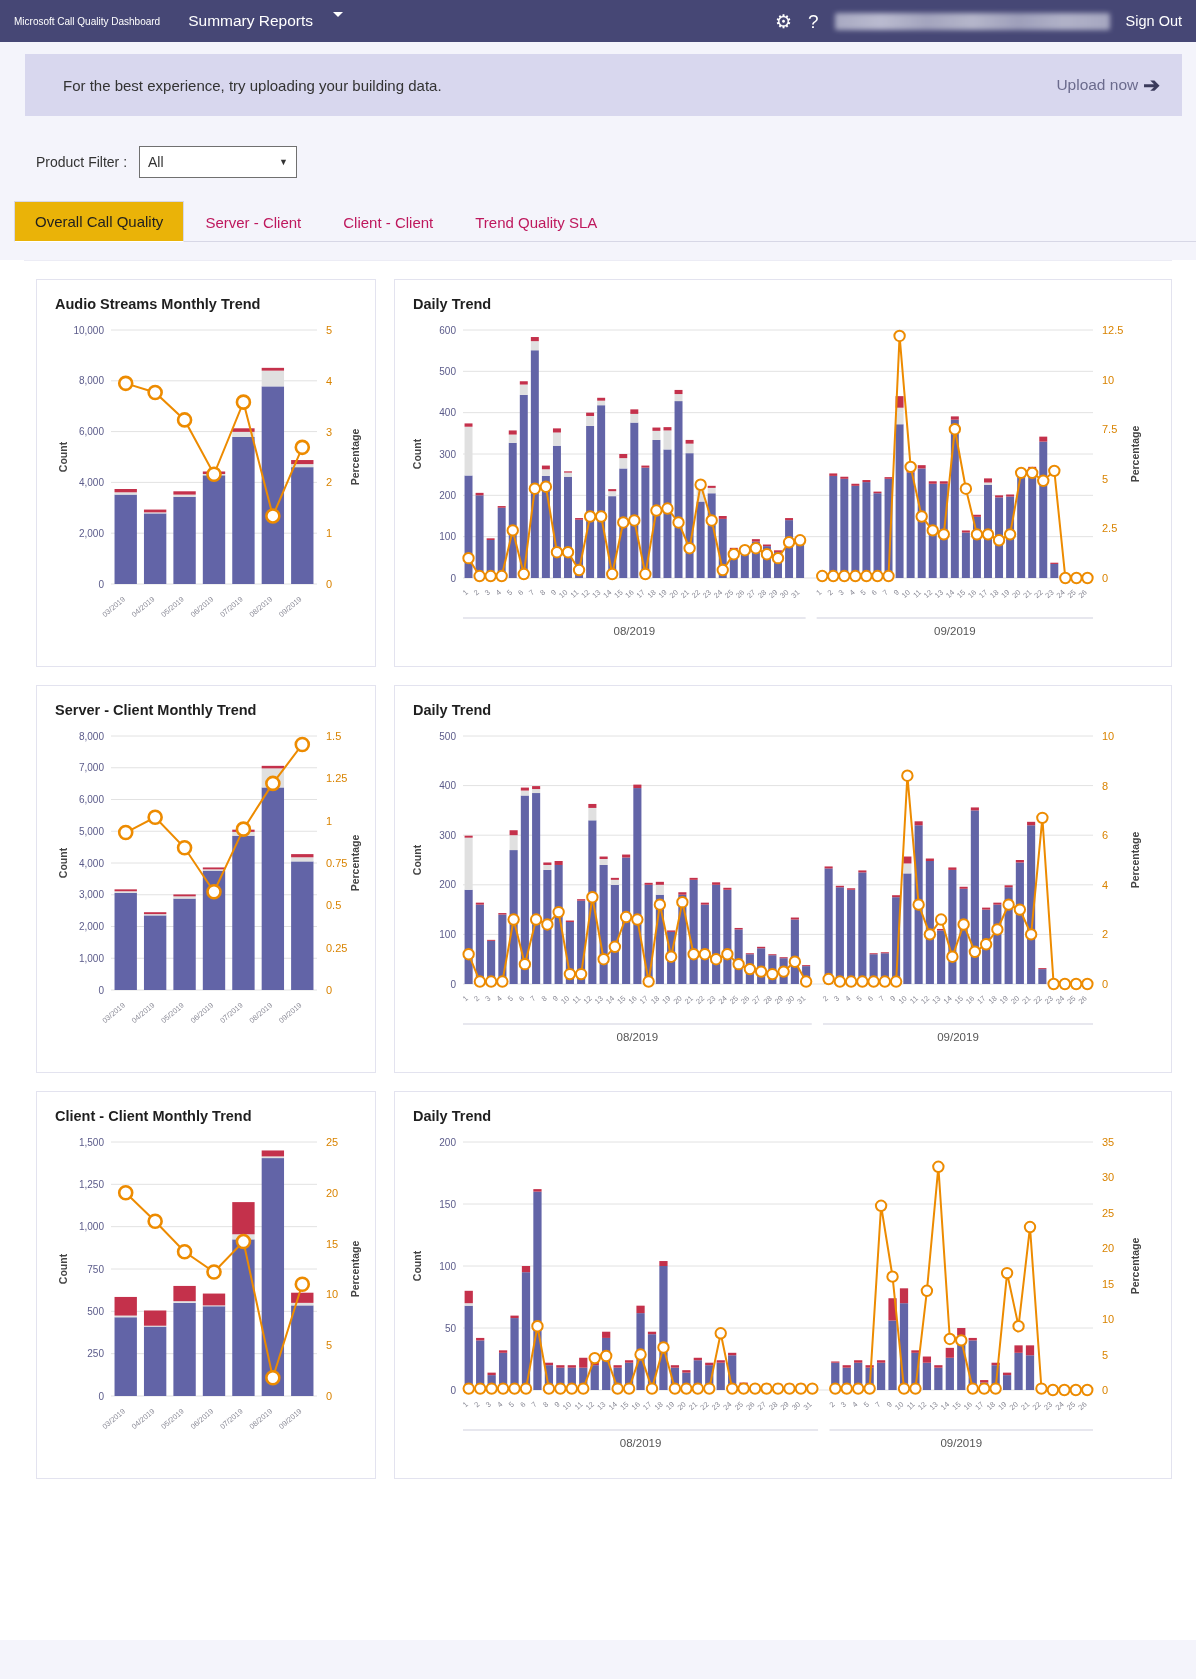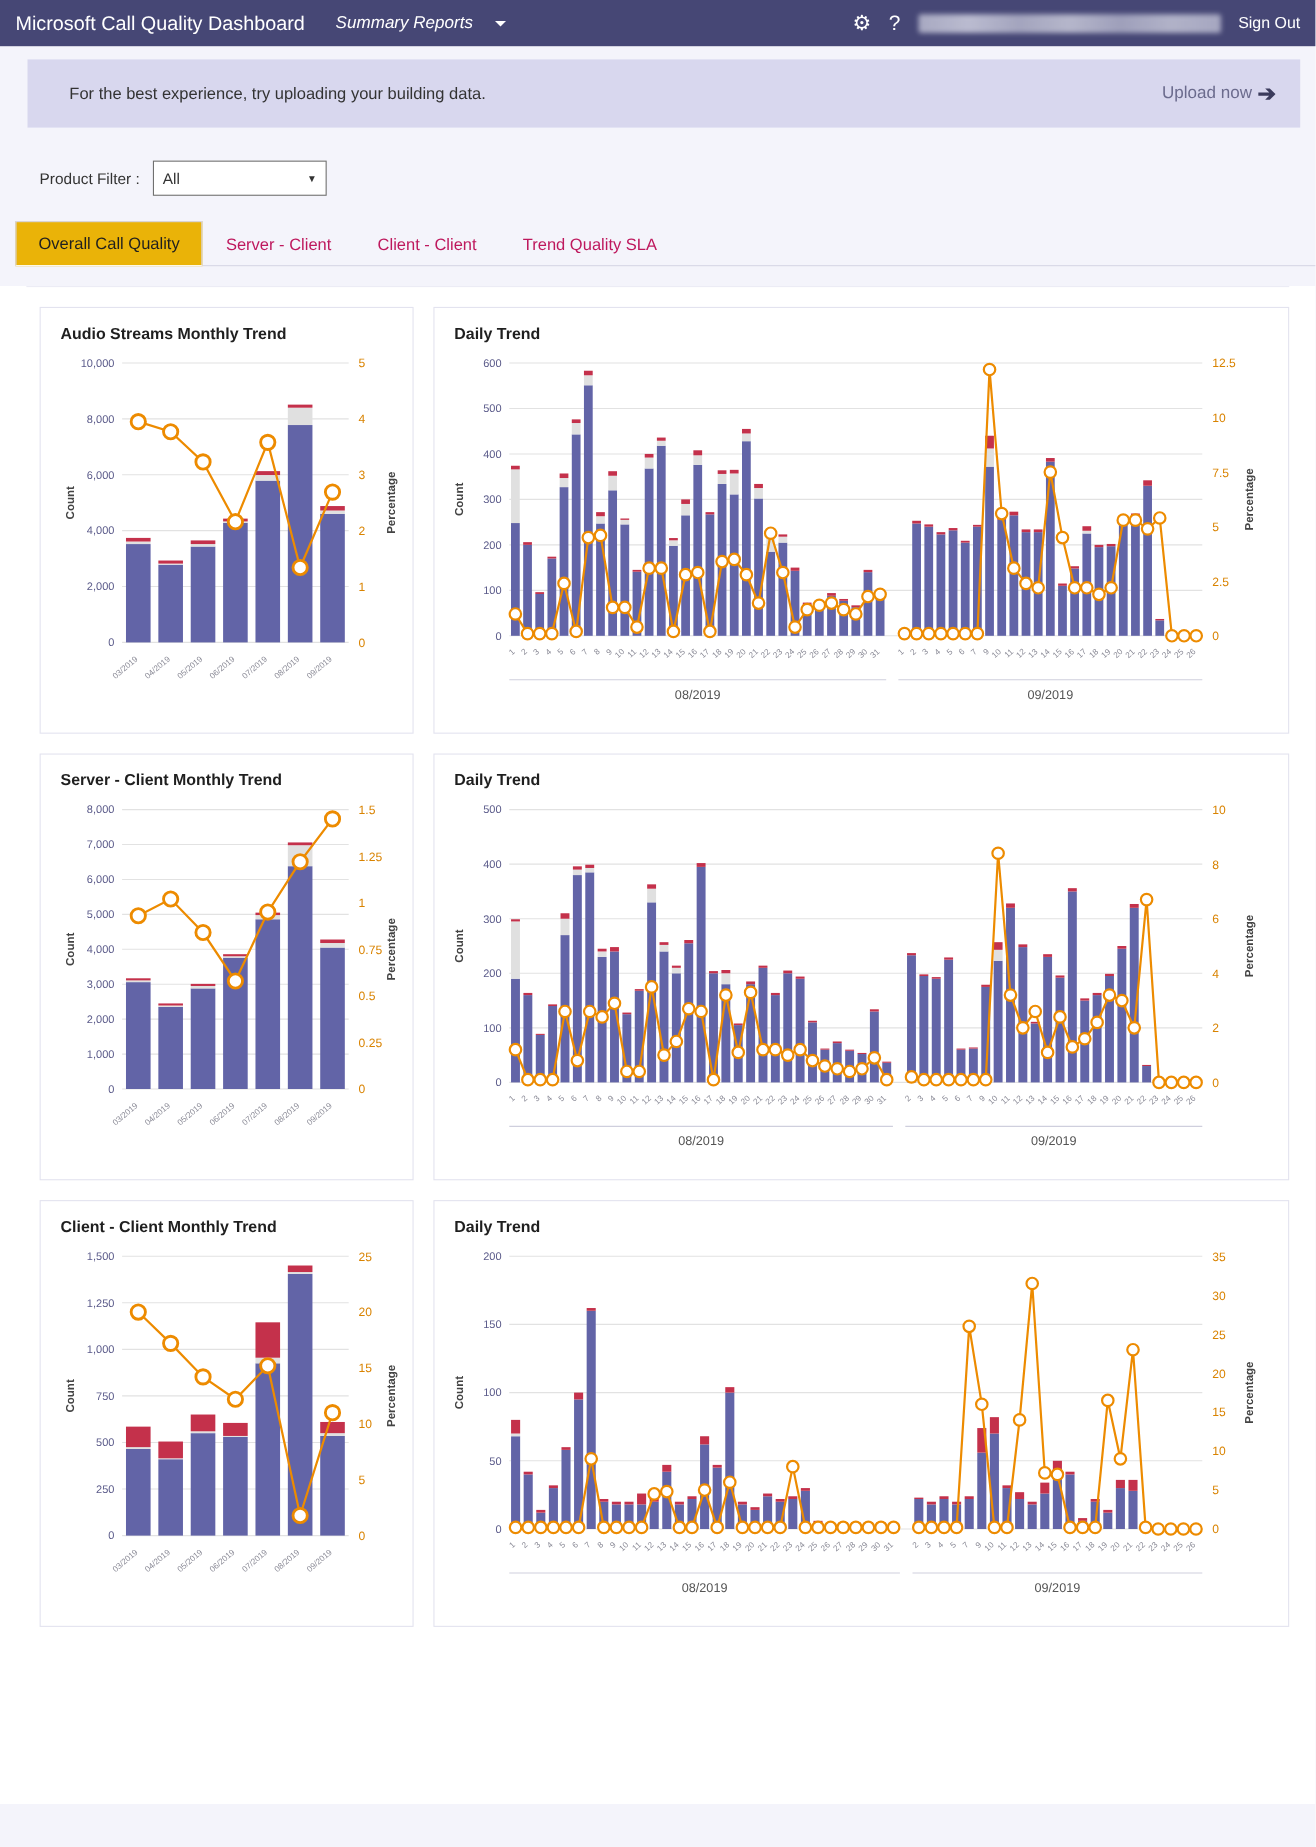--- a/index.html
+++ b/index.html
@@ -12,24 +12,24 @@
     color:#333;
     overflow:hidden;
   }
 
   
   .topbar {
     height:42px; background:#464775; color:#fff;
     display:flex; align-items:center; padding:0 14px;
     position:relative;
   }
-  .brand { font-size:18px; color:#fff; white-space:nowrap; }
+  .brand { font-size:10px; color:#fff; white-space:nowrap; }
   .menu-item {
     margin-left:28px; font-size:15.5px; color:#fff;
-    display:flex; align-items:center; gap:20px; cursor:pointer;font-style:italic;
+    display:flex; gap:20px; cursor:pointer;
   }
   .caret-dn {
     width:0;height:0;border-left:5px solid transparent;border-right:5px solid transparent;
     border-top:5px solid #fff; display:inline-block;
   }
   .topbar-right { margin-left:auto; display:flex; align-items:center; gap:16px; }
   .icon-btn { font-size:19px; color:#fff; cursor:pointer; line-height:1; }
   .user-blur {
     width:275px;height:17px;border-radius:2px;
     background:linear-gradient(90deg,#b9bacf,#cfd0e0,#b4b5cb,#c9cada,#aeafc7,#c4c5d7,#b7b8ce);

